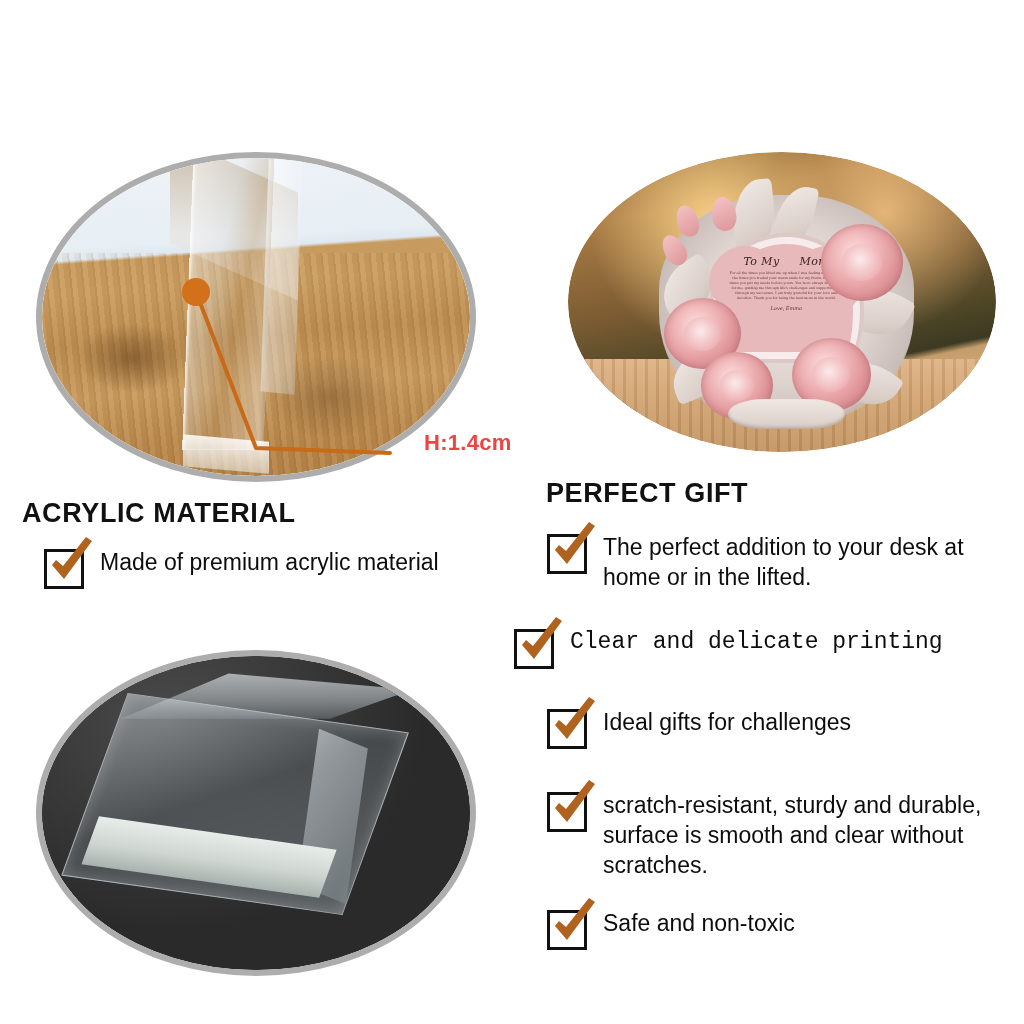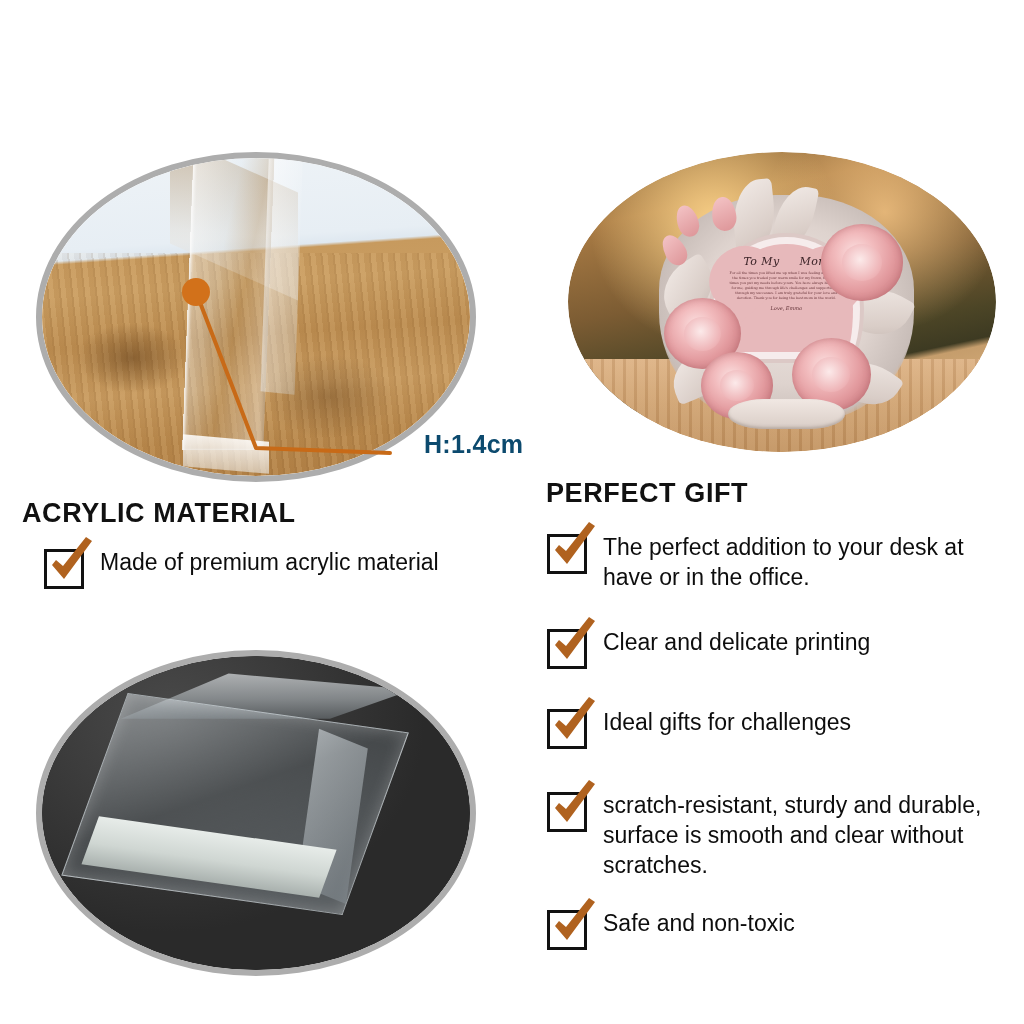--- a/index.html
+++ b/index.html
@@ -139,21 +139,21 @@
   .ph3-face{position:absolute;left:11%;top:56%;width:56%;height:16%;
     background:linear-gradient(180deg,#e7ece9,#cfd6d2 55%,#a9b1ae);
     transform:rotate(8deg) skewX(-12deg);}
   .ph3-side{position:absolute;left:62%;top:26%;width:12%;height:50%;
     background:linear-gradient(120deg,rgba(226,233,237,.55),rgba(140,150,157,.40));
     transform:rotate(8deg) skewY(14deg);}
 
   
   .callout-svg{position:absolute;left:150px;top:270px;width:260px;height:210px;}
   .dim-label{position:absolute;left:424px;top:430px;
-    font-size:25px;font-weight:bold;color:#0c4a6e;letter-spacing:.3px;white-space:nowrap;}
+    font-size:22px;font-weight:bold;color:#ef4444;letter-spacing:.3px;white-space:nowrap;}
 
   
   .sec-title{position:absolute;font-size:27px;font-weight:bold;color:#111111;
     letter-spacing:.6px;white-space:nowrap;}
   .feat{position:absolute;display:flex;align-items:flex-start;}
   .cbox{position:relative;width:40px;height:40px;flex:0 0 40px;margin-top:2px;}
   .cbox .sq{position:absolute;left:0;top:0;width:40px;height:40px;
     border:3px solid #111111;box-sizing:border-box;background:#ffffff;}
   .cbox svg{position:absolute;left:-2px;top:-14px;width:58px;height:58px;}
   .feat-txt{font-size:23px;line-height:30px;color:#0d0d0d;margin-left:16px;}
@@ -248,24 +248,24 @@
 
   <div class="sec-title" style="left:546px;top:478px;">PERFECT GIFT</div>
 
   <div class="feat" style="left:547px;top:532px;width:452px;">
     <span class="cbox">
       <span class="sq"></span>
       <svg viewBox="0 0 58 58" xmlns="http://www.w3.org/2000/svg">
         <path d="M10 30 L22 44 L50 6 L44 2 L21 31 L14 25 Z" fill="#b0621f"></path>
       </svg>
     </span>
-    <span class="feat-txt">The perfect addition to your desk at have or in the office.</span>
-  </div>
-
-  <div class="feat" style="left:547px;top:627px;width:452px;">
+    <span class="feat-txt">The perfect addition to your desk at home or in the lifted.</span>
+  </div>
+
+  <div class="feat" style="left:514px;top:627px;width:452px;font-family:Liberation Mono, monospace;">
     <span class="cbox">
       <span class="sq"></span>
       <svg viewBox="0 0 58 58" xmlns="http://www.w3.org/2000/svg">
         <path d="M10 30 L22 44 L50 6 L44 2 L21 31 L14 25 Z" fill="#b0621f"></path>
       </svg>
     </span>
     <span class="feat-txt">Clear and delicate printing</span>
   </div>
 
   <div class="feat" style="left:547px;top:707px;width:452px;">

